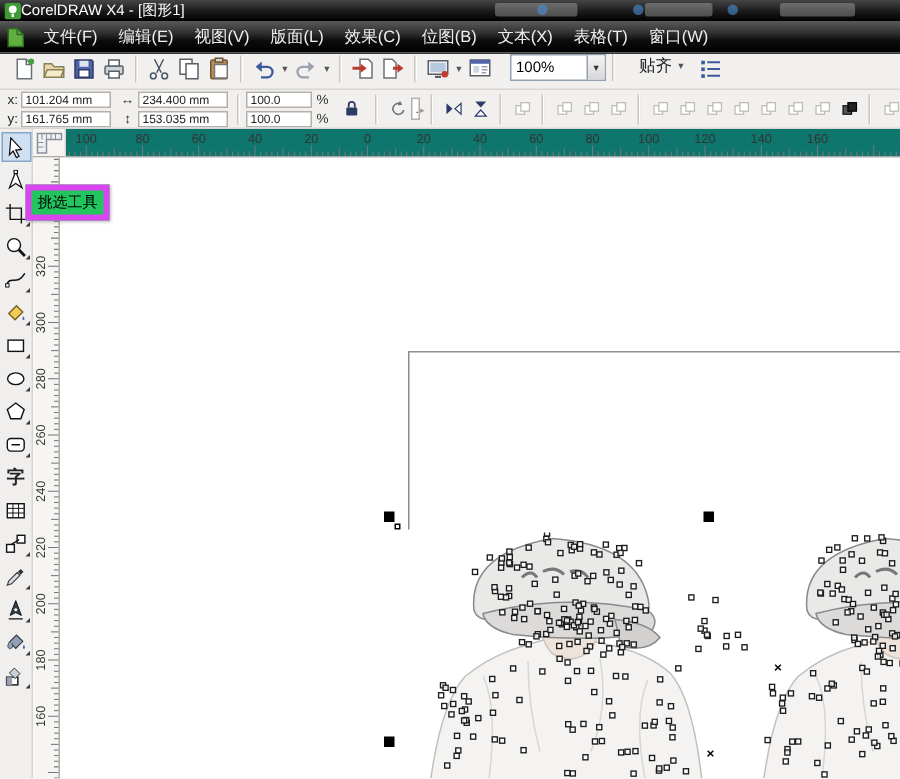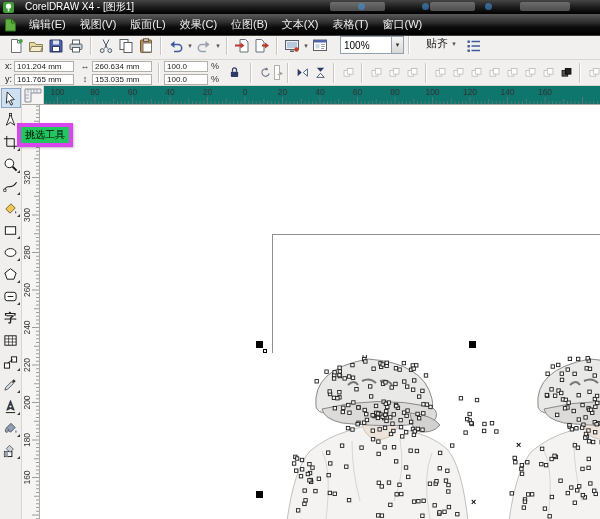--- a/index.html
+++ b/index.html
@@ -3,21 +3,21 @@
 <meta charset="utf-8">
 <style>
   html,body{margin:0;padding:0}
   body{width:600px;height:519px;position:relative;overflow:hidden;
        font-family:"Liberation Sans",sans-serif;background:#f0efed;
        -webkit-font-smoothing:antialiased}
 
   
   #titlebar{position:absolute;left:0;top:0;width:600px;height:14px;
     background:linear-gradient(#454545,#1a1a1a 55%,#000);
-    display:flex;align-items:center;gap:11px;padding-left:3px;box-sizing:border-box;
+    display:flex;align-items:center;gap:0;padding-left:3px;box-sizing:border-box;
     color:#fff;font-size:10px;white-space:nowrap;z-index:30}
   #titlebar .blob{position:absolute;top:2px;height:9px;border-radius:2px;
     background:#cfcfcf;opacity:.35}
   #titlebar .bdot{position:absolute;top:3px;width:7px;height:7px;border-radius:50%;
     background:#4a90d9;opacity:.6}
 
   
   #menubar{position:absolute;left:0;top:14px;width:600px;height:22px;
     background:linear-gradient(#5a5a5a,#2e2e2e 40%,#0d0d0d 62%,#000);
     display:flex;align-items:center;color:#efefef;font-size:11px;z-index:29;
@@ -287,20 +287,21 @@
 </div>
 
 <div id="menubar">
   <span class="appdoc">
     <svg width="13" height="14" viewBox="0 0 13 14">
         <path d="M1.5 1h6l4 4v8h-10z" fill="#5fae3f" stroke="#2f6b1e"></path>
         <path d="M7.5 1v4h4" fill="none" stroke="#2f6b1e"></path>
       </svg>
   </span>
 
+<div class="menu-item">文件(F)</div>
     <div class="menu-item">编辑(E)</div>
     <div class="menu-item">视图(V)</div>
     <div class="menu-item">版面(L)</div>
     <div class="menu-item">效果(C)</div>
     <div class="menu-item">位图(B)</div>
     <div class="menu-item">文本(X)</div>
     <div class="menu-item">表格(T)</div>
     <div class="menu-item">窗口(W)</div>
   </div>
 
@@ -402,21 +403,21 @@
       <span class="pfield w54">101.204 mm</span>
     </div>
     <div class="prow">
       <span class="plab">y:</span>
       <span class="pfield w54">161.765 mm</span>
     </div>
   </div>
   <div class="pcol" style="margin-left:4px">
     <div class="prow">
       <span class="pico">↔</span>
-      <span class="pfield w54">260.634 mm</span>
+      <span class="pfield w54">234.400 mm</span>
     </div>
     <div class="prow">
       <span class="pico">↕</span>
       <span class="pfield w54">153.035 mm</span>
     </div>
   </div>
   <div class="psep"></div>
   <div class="pcol">
     <div class="prow">
       <span class="pfield w38">100.0</span>

